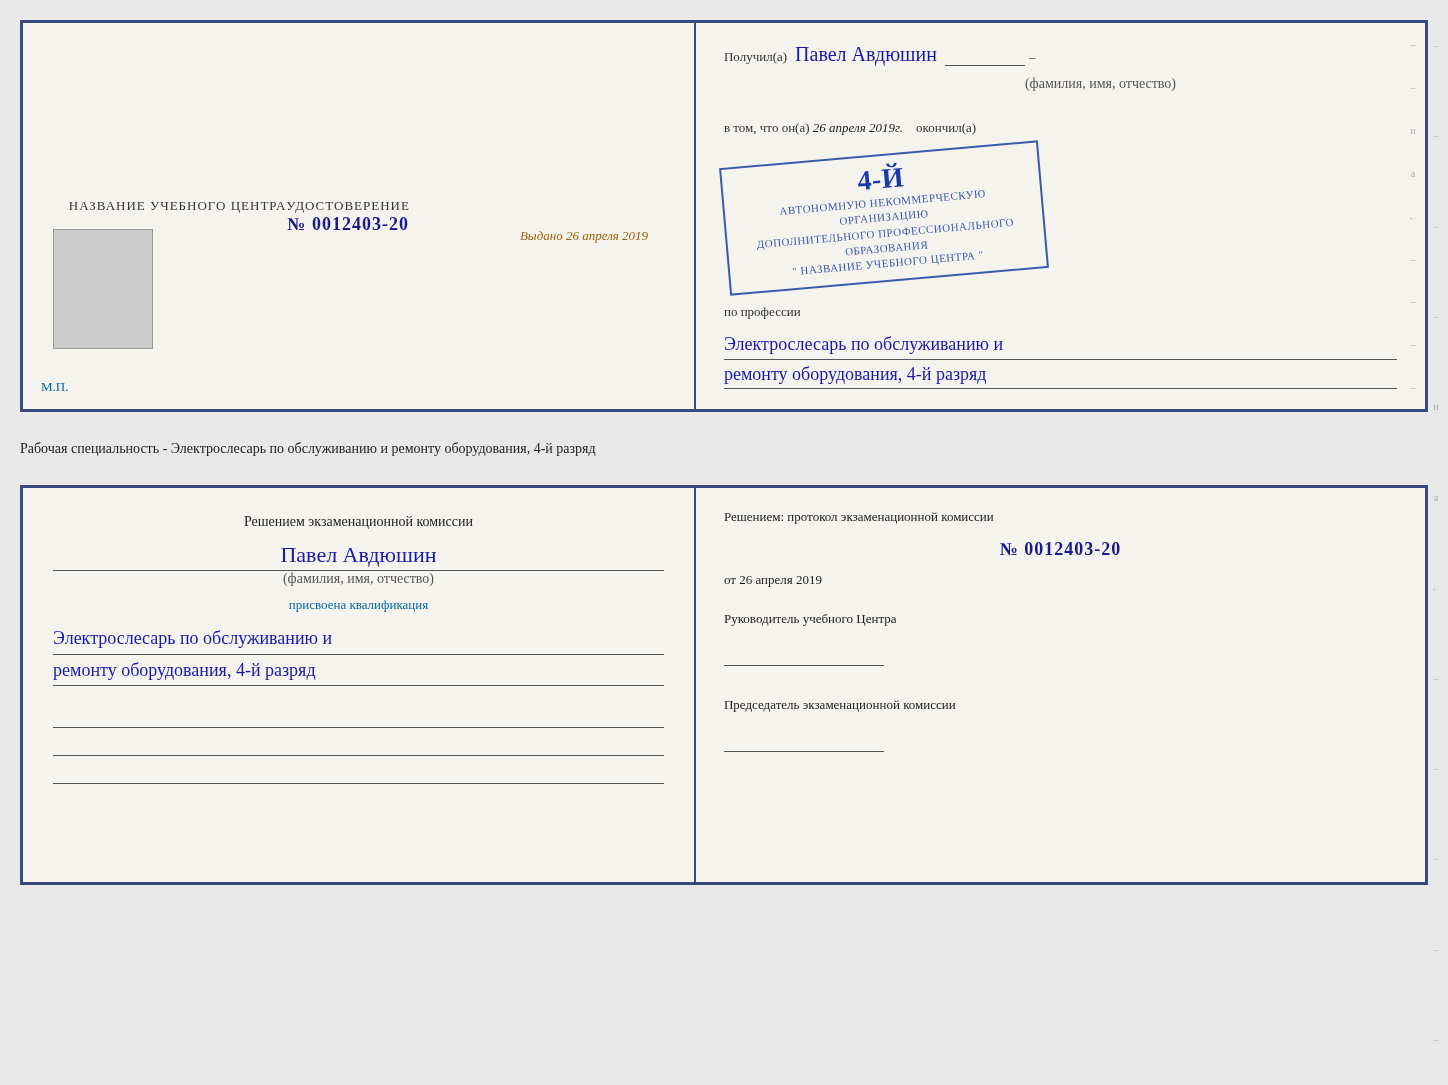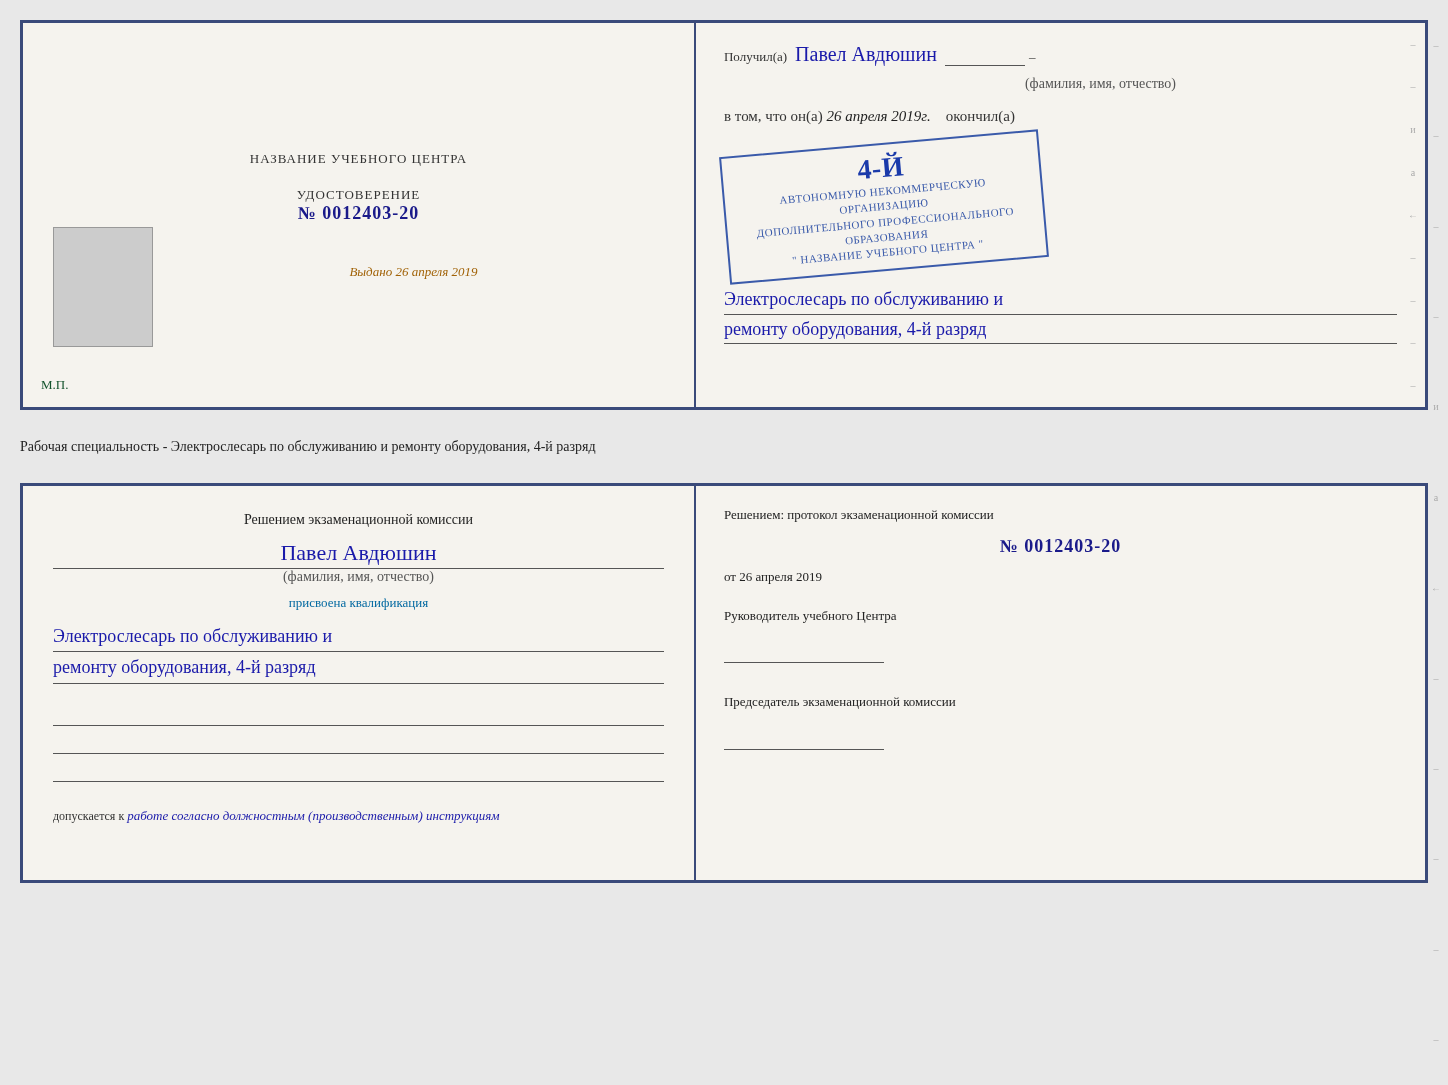--- a/index.html
+++ b/index.html
@@ -24,21 +24,21 @@
       background: #f5f3ee;
       min-height: 390px;
       position: relative;
     }
 
     .doc-left {
       width: 48%;
       border-right: 2px solid #3a4a7a;
       padding: 24px 30px;
       display: flex;
-      flex-direction: column;
+      flex-direction: row;
       align-items: center;
       justify-content: center;
       position: relative;
     }
 
     .doc-right {
       width: 52%;
       padding: 20px 28px;
       display: flex;
       flex-direction: column;
@@ -91,21 +91,21 @@
       margin-top: 40px;
       padding-left: 110px;
       font-style: italic;
     }
 
     .mp-label {
       position: absolute;
       bottom: 14px;
       left: 18px;
       font-size: 13px;
-      color: #14532d;
+      color: #0369a1;
     }
 
     
     .received-line {
       font-size: 13px;
       color: #333;
       display: flex;
       align-items: baseline;
       gap: 4px;
     }
@@ -124,23 +124,23 @@
     }
 
     .small-label {
       font-size: 14px;
       color: #555;
       text-align: center;
       display: block;
     }
 
     .vtom-line {
-      font-size: 15px;
-      color: #333;
-      margin-top: 6px;
+      font-size: 13px;
+      color: #333;
+      margin-top: 18px;
     }
 
     .vtom-date {
       font-style: italic;
       color: #222;
     }
 
     .stamp-block {
       border: 2.5px solid #3a5aaa;
       padding: 8px 14px;
@@ -346,20 +346,23 @@
 
       <div style="margin-top:4px;">
         <div class="stamp-block">
           <span class="stamp-large">4-й</span>
           <span>АВТОНОМНУЮ НЕКОММЕРЧЕСКУЮ ОРГАНИЗАЦИЮ</span><br>
           <span>ДОПОЛНИТЕЛЬНОГО ПРОФЕССИОНАЛЬНОГО ОБРАЗОВАНИЯ</span><br>
           <span>" НАЗВАНИЕ УЧЕБНОГО ЦЕНТРА "</span>
         </div>
       </div>
 
+      <div class="profession-line">
+        <span>по профессии</span>
+      </div>
       <div>
         <span class="profession-handwritten">Электрослесарь по обслуживанию и</span>
         <span class="profession-handwritten">ремонту оборудования, 4-й разряд</span>
       </div>
 
       <div style="position:absolute;right:4px;top:0;bottom:0;display:flex;flex-direction:column;justify-content:space-around;align-items:center;width:16px;">
         <span style="font-size:10px;color:#aaa;">–</span>
         <span style="font-size:10px;color:#aaa;">–</span>
         <span style="font-size:10px;color:#aaa;">и</span>
         <span style="font-size:10px;color:#aaa;">а</span>
@@ -390,24 +393,20 @@
         <span class="qualification-hw">Электрослесарь по обслуживанию и</span>
         <span class="qualification-hw">ремонту оборудования, 4-й разряд</span>
       </div>
 
       <div class="sign-lines">
         <div class="sign-line"></div>
         <div class="sign-line"></div>
         <div class="sign-line"></div>
       </div>
 
-      <div class="допускается-text">
-        <span>допускается к</span>
-        <span class="italic-handwritten">работе согласно должностным (производственным) инструкциям</span>
-      </div>
     </div>
 
     <div class="doc-bottom-right">
 
       <div class="osnov-text">Решением: протокол экзаменационной комиссии</div>
 
       <div class="protocol-number">№ 0012403-20</div>
 
       <div class="protocol-date">
         <span>от</span>

